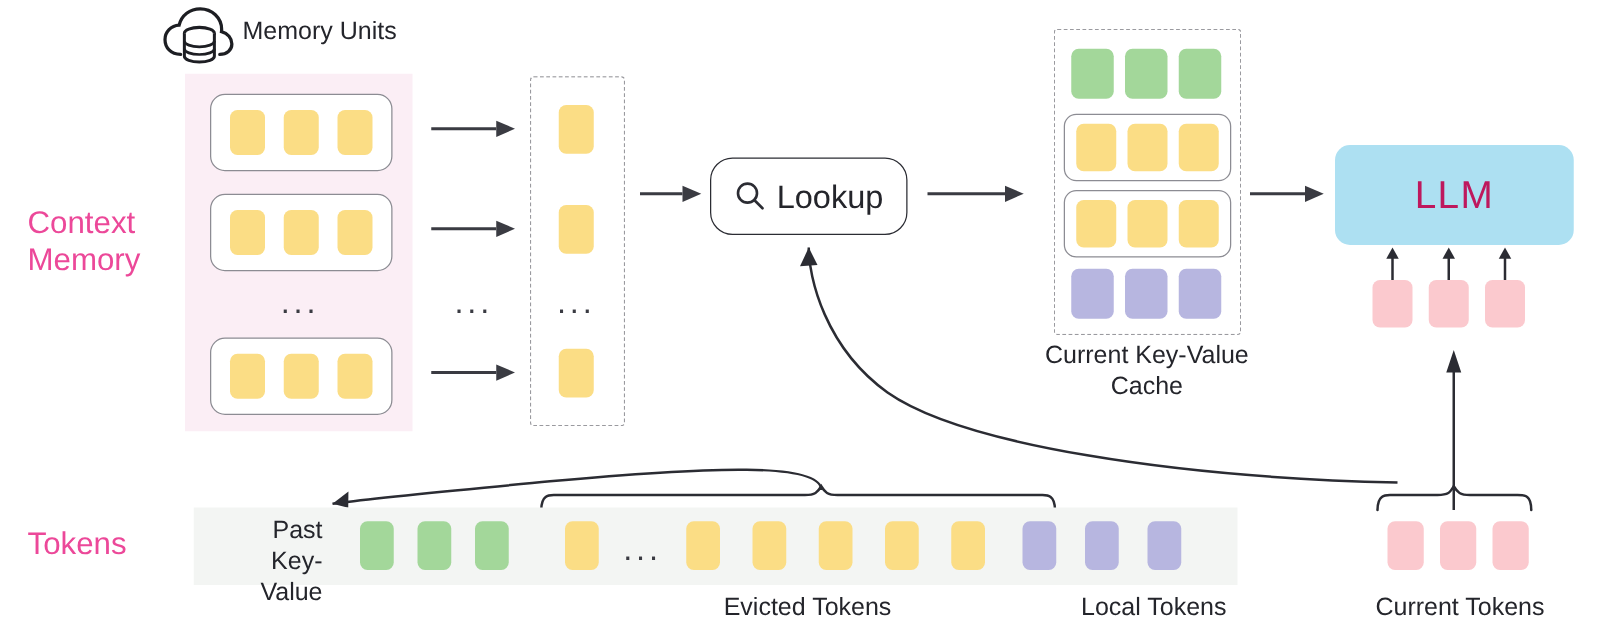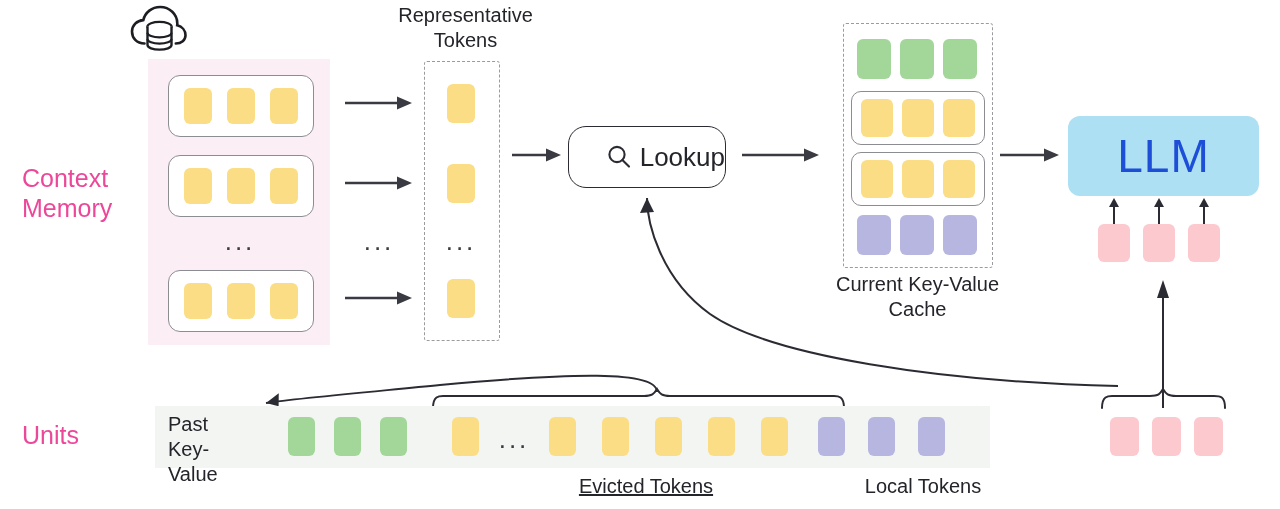--- a/index.html
+++ b/index.html
@@ -21,50 +21,49 @@
   .chip-k{background:#fbc9ce;}
 
   
   .mem-band{background:#fbeef5;}
   .mem-unit{background:#ffffff;border:1.4px solid #8c8c93;border-radius:12px;}
   .dashed-box{border:1.8px dashed #9a9a9f;border-radius:3px;background:transparent;}
   .kv-group{background:#ffffff;border:1.4px solid #8c8c93;border-radius:10px;}
   .lookup-box{background:#ffffff;border:1.8px solid #2b2c33;border-radius:18px;
               display:flex;align-items:center;justify-content:center;gap:8px;}
   .llm-box{background:#ade0f2;border-radius:12px;display:flex;align-items:center;justify-content:center;}
-  .llm-text{font-size:46px;color:#1d4ed8;letter-spacing:1px;}
+  .llm-text{font-size:31px;color:#be185d;letter-spacing:1px;}
   .input-band{background:#f3f5f3;}
   .dots{letter-spacing:3px;font-size:26px;color:#3a3b42;line-height:1;}
   svg{display:block;overflow:visible;}
 </style>
 </head>
 <body>
 
 <div id="stage">
 
   <div class="abs label-lg" style="left:22px;top:163px;width:135px;white-space:pre-line;">Context
 Memory</div>
 
-  <div class="abs label-lg" style="left:22px;top:420px;width:135px;">Units</div>
+  <div class="abs label-lg" style="left:22px;top:420px;width:135px;">Tokens</div>
 
   <div class="abs" style="left:130px;top:4px;width:58px;height:48px;">
     <svg width="58" height="48" viewBox="0 0 58 48">
       <path d="M14.5 39.5 C6.5 39.5 2 34 2 27.6 C2 21.6 6.8 16.4 13.3 16.1
                C15.2 8.3 21.9 3 30.2 3 C39.6 3 47.3 10.3 47.3 19.4
                C47.3 20 47.3 20.7 47.2 21.3 C52.2 22.6 55.5 26.7 55.5 31.2
                C55.5 36 51.4 39.5 45.8 39.5" fill="none" stroke="#1d1e23" stroke-width="2.6" stroke-linecap="round"></path>
       <ellipse cx="29.5" cy="22.5" rx="12" ry="4.6" fill="#fff" stroke="#1d1e23" stroke-width="2.4"></ellipse>
       <path d="M17.5 22.5 L17.5 41 C17.5 43.6 22.9 45.6 29.5 45.6 C36.1 45.6 41.5 43.6 41.5 41 L41.5 22.5" fill="#fff" stroke="#1d1e23" stroke-width="2.4" stroke-linejoin="round"></path>
       <path d="M17.5 28.8 C17.5 31.4 22.9 33.4 29.5 33.4 C36.1 33.4 41.5 31.4 41.5 28.8" fill="none" stroke="#1d1e23" stroke-width="2.2"></path>
       <path d="M17.5 35 C17.5 37.6 22.9 39.6 29.5 39.6 C36.1 39.6 41.5 37.6 41.5 35" fill="none" stroke="#1d1e23" stroke-width="2.2"></path>
     </svg>
   </div>
-
-  <div class="abs label-md center" style="left:378px;top:3px;width:175px;white-space:pre-line;">Representative
-Tokens</div>
+  <div class="abs label-md" style="left:194px;top:13px;">Memory Units</div>
+
 
   <div class="abs mem-band" style="left:148px;top:59px;width:182px;height:286px;"></div>
 
   <div class="abs mem-unit" style="left:168px;top:75px;width:144px;height:60px;">
     <div style="display:flex;height:100%;align-items:center;justify-content:space-evenly;">
       <span class="chip chip-y" style="width:28px;height:36px;"></span>
       <span class="chip chip-y" style="width:28px;height:36px;"></span>
       <span class="chip chip-y" style="width:28px;height:36px;"></span>
     </div>
   </div>
@@ -113,21 +112,21 @@
   <div class="abs dots center" style="left:424px;top:228px;width:74px;">...</div>
   <span class="abs chip chip-y" style="left:447px;top:279px;width:28px;height:39px;"></span>
 
   <div class="abs" style="left:512px;top:147px;">
     <svg width="50" height="16" viewBox="0 0 50 16">
       <line x1="0" y1="8" x2="34" y2="8" stroke="#3a3b42" stroke-width="2.4"></line>
       <polygon points="34,1.5 49,8 34,14.5" fill="#3a3b42"></polygon>
     </svg>
   </div>
 
-  <div class="abs lookup-box" style="left:568px;top:126px;width:156px;height:60px;justify-content:flex-end;">
+  <div class="abs lookup-box" style="left:568px;top:126px;width:156px;height:60px;">
     <span style="display:inline-block;width:26px;height:26px;">
       <svg width="26" height="26" viewBox="0 0 26 26">
         <circle cx="11" cy="10.5" r="7.6" fill="none" stroke="#2b2c33" stroke-width="2.1"></circle>
         <line x1="16.4" y1="16" x2="23" y2="22.6" stroke="#2b2c33" stroke-width="2.1" stroke-linecap="round"></line>
       </svg>
     </span>
     <span style="font-size:26px;color:#24252b;">Lookup</span>
   </div>
 
   <div class="abs" style="left:742px;top:147px;">
@@ -217,37 +216,38 @@
     <svg width="180" height="130" viewBox="0 0 180 130">
       <line x1="83" y1="128" x2="83" y2="14" stroke="#2b2c33" stroke-width="2"></line>
       <polygon points="77,18 83,0 89,18" fill="#2b2c33"></polygon>
       <path d="M22 128 C22 116 28 116 32 116 L70 116 C79 116 80 114 83 109
                C86 114 88 116 96 116 L134 116 C140 116 145 116 145 128" fill="none" stroke="#2b2c33" stroke-width="2" stroke-linecap="round"></path>
     </svg>
   </div>
 
   <div class="abs input-band" style="left:155px;top:406px;width:835px;height:62px;"></div>
 
-  <div class="abs label-md" style="left:168px;top:412px;width:90px;white-space:pre-line;line-height:25px;">Past
+  <div class="abs label-md" style="left:168px;top:412px;width:90px;white-space:pre-line;line-height:25px;text-align:right;">Past
 Key-Value</div>
 
   <span class="abs chip chip-g" style="left:288px;top:417px;width:27px;height:39px;"></span>
   <span class="abs chip chip-g" style="left:334px;top:417px;width:27px;height:39px;"></span>
   <span class="abs chip chip-g" style="left:380px;top:417px;width:27px;height:39px;"></span>
   <span class="abs chip chip-y" style="left:452px;top:417px;width:27px;height:39px;"></span>
   <div class="abs dots center" style="left:489px;top:426px;width:50px;">...</div>
   <span class="abs chip chip-y" style="left:549px;top:417px;width:27px;height:39px;"></span>
   <span class="abs chip chip-y" style="left:602px;top:417px;width:27px;height:39px;"></span>
   <span class="abs chip chip-y" style="left:655px;top:417px;width:27px;height:39px;"></span>
   <span class="abs chip chip-y" style="left:708px;top:417px;width:27px;height:39px;"></span>
   <span class="abs chip chip-y" style="left:761px;top:417px;width:27px;height:39px;"></span>
   <span class="abs chip chip-p" style="left:818px;top:417px;width:27px;height:39px;"></span>
   <span class="abs chip chip-p" style="left:868px;top:417px;width:27px;height:39px;"></span>
   <span class="abs chip chip-p" style="left:918px;top:417px;width:27px;height:39px;"></span>
 
   <span class="abs chip chip-k" style="left:1110px;top:417px;width:29px;height:39px;"></span>
   <span class="abs chip chip-k" style="left:1152px;top:417px;width:29px;height:39px;"></span>
   <span class="abs chip chip-k" style="left:1194px;top:417px;width:29px;height:39px;"></span>
 
-  <div class="abs label-md center" style="left:556px;top:474px;width:180px;text-decoration:underline;">Evicted Tokens</div>
+  <div class="abs label-md center" style="left:556px;top:474px;width:180px;">Evicted Tokens</div>
   <div class="abs label-md center" style="left:840px;top:474px;width:166px;text-align:center;">Local Tokens</div>
+  <div class="abs label-md center" style="left:1083px;top:474px;width:170px;">Current Tokens</div>
 
 </div>
 
 </body></html>

